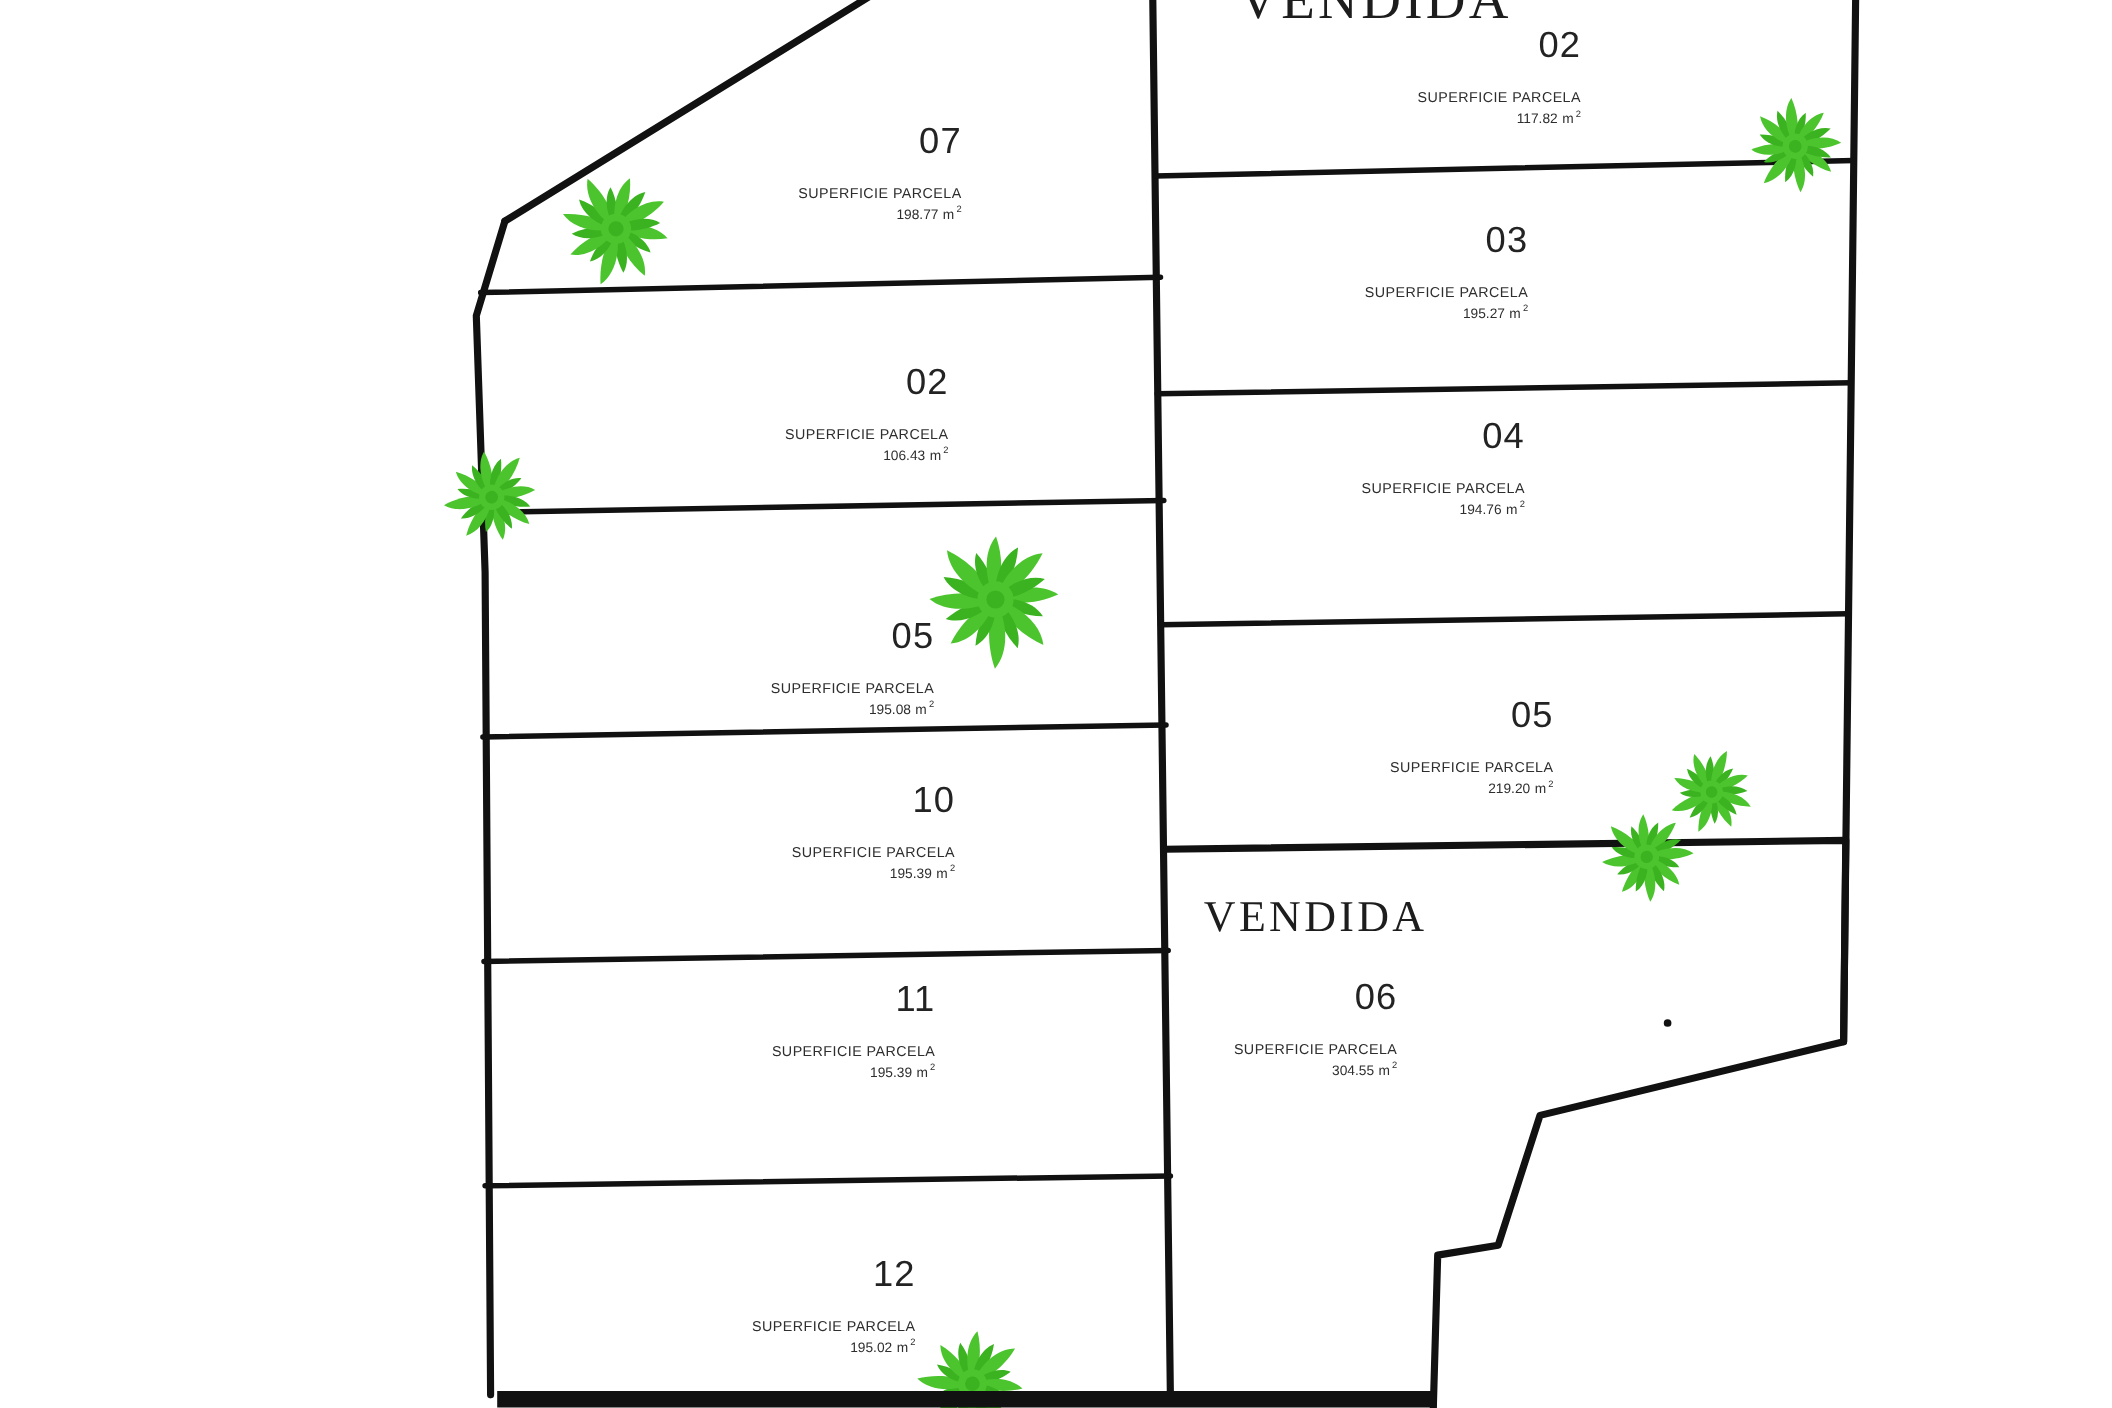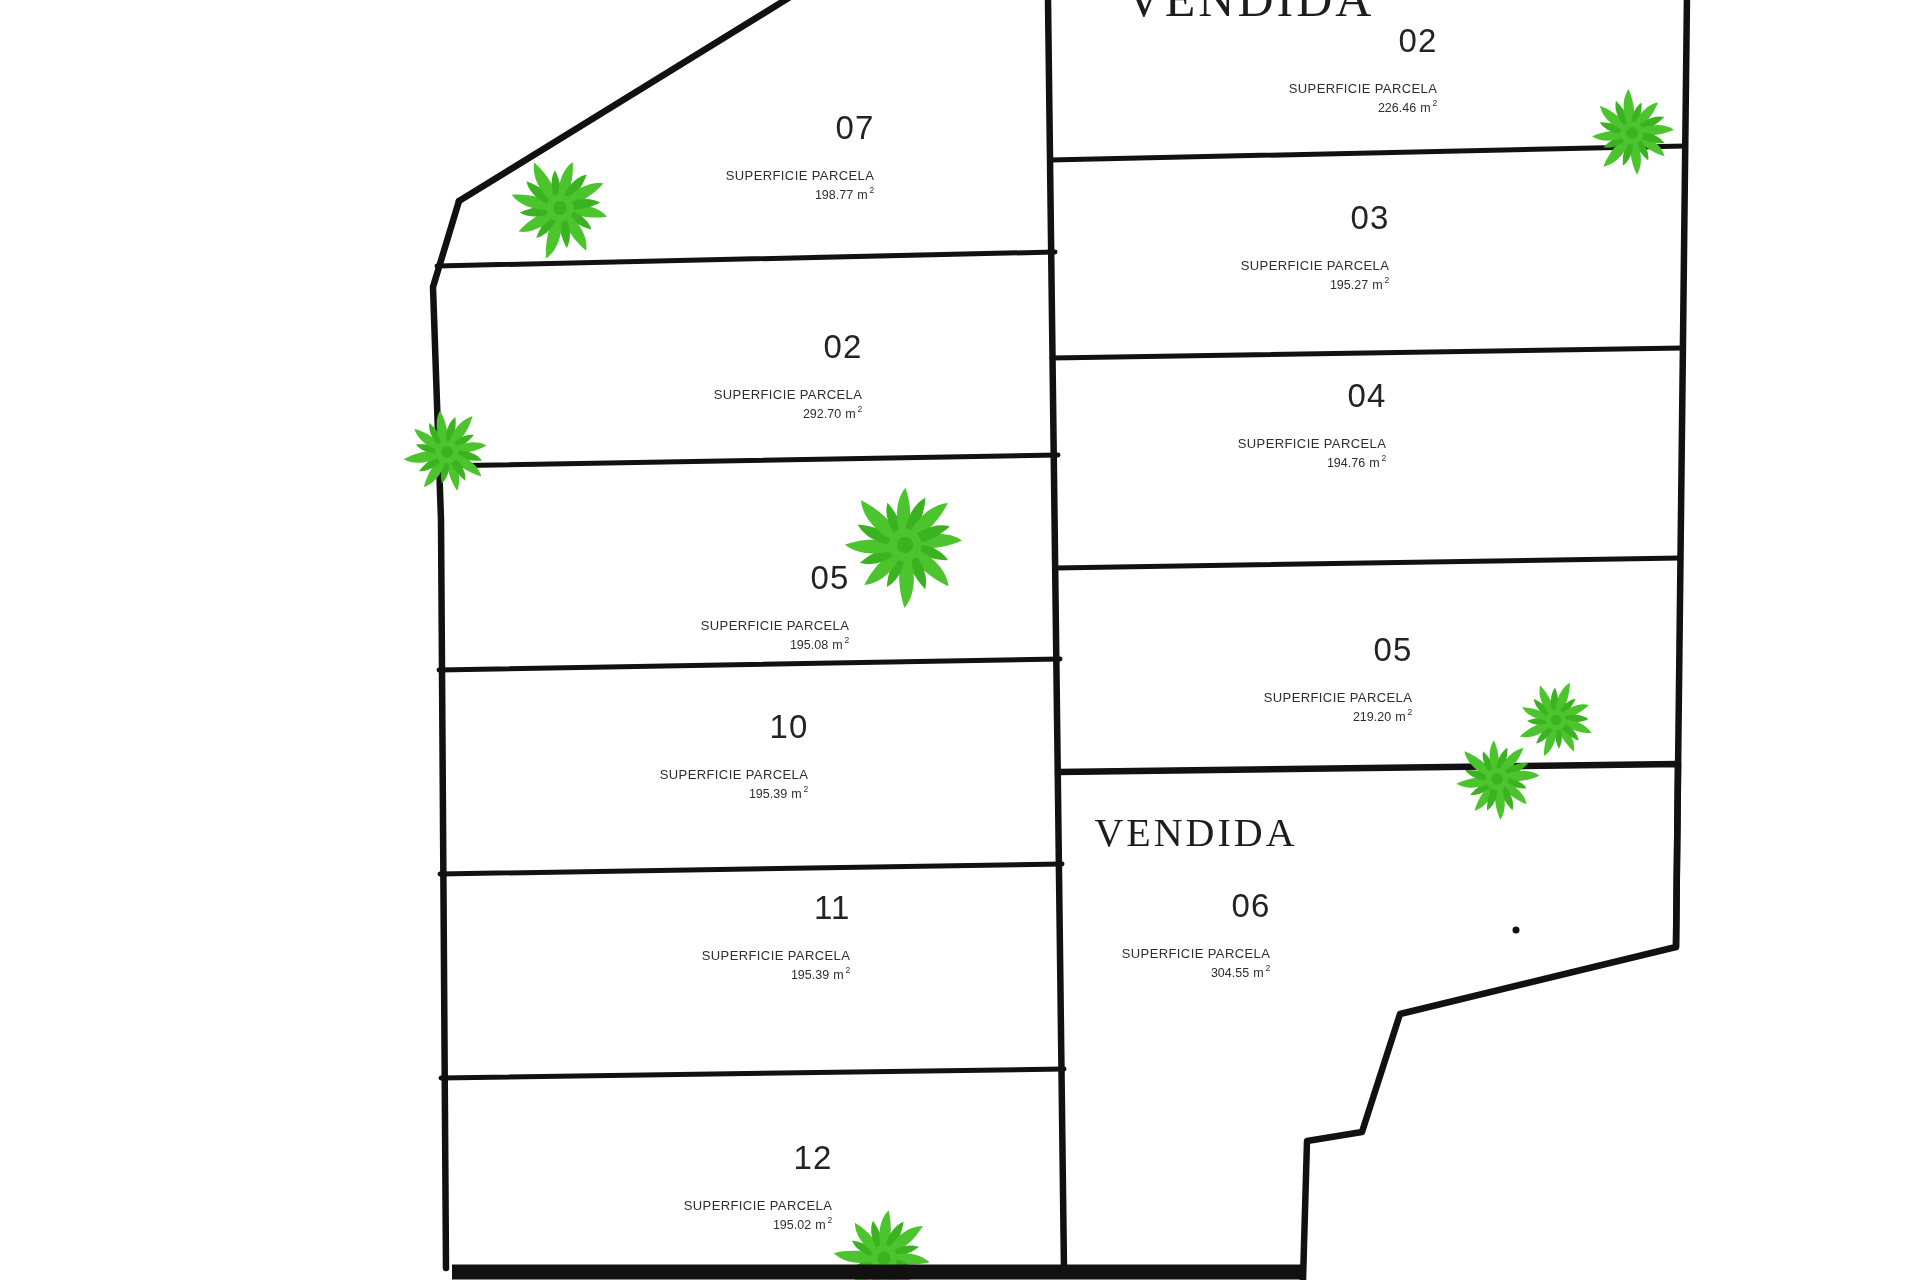--- a/index.html
+++ b/index.html
@@ -122,21 +122,21 @@
 
     <path d="M 452 1272 L 1306 1272" stroke="var(--ink)" stroke-width="15" stroke-linecap="butt"></path>
   </svg>
 
   <div class="vendida" style="left:1250px;top:-30px;font-size:50px">VENDIDA</div>
   <div class="vendida" style="left:1196px;top:809px;font-size:40px">VENDIDA</div>
 
   <div class="plabel" style="left:1363px;top:22px">
     <div class="pnum">02</div>
     <div class="psup">SUPERFICIE PARCELA</div>
-    <div class="pval"><span>226.46</span><span class="u">m</span><sup class="e">2</sup></div>
+    <div class="pval"><span>117.82</span><span class="u">m</span><sup class="e">2</sup></div>
   </div>
 
   <div class="plabel" style="left:1315px;top:199px">
     <div class="pnum">03</div>
     <div class="psup">SUPERFICIE PARCELA</div>
     <div class="pval"><span>195.27</span><span class="u">m</span><sup class="e">2</sup></div>
   </div>
 
   <div class="plabel" style="left:1312px;top:377px">
     <div class="pnum">04</div>
@@ -158,30 +158,30 @@
 
   <div class="plabel" style="left:800px;top:109px">
     <div class="pnum">07</div>
     <div class="psup">SUPERFICIE PARCELA</div>
     <div class="pval"><span>198.77</span><span class="u">m</span><sup class="e">2</sup></div>
   </div>
 
   <div class="plabel" style="left:788px;top:328px">
     <div class="pnum">02</div>
     <div class="psup">SUPERFICIE PARCELA</div>
-    <div class="pval"><span>292.70</span><span class="u">m</span><sup class="e">2</sup></div>
+    <div class="pval"><span>106.43</span><span class="u">m</span><sup class="e">2</sup></div>
   </div>
 
   <div class="plabel" style="left:775px;top:559px">
     <div class="pnum">05</div>
     <div class="psup">SUPERFICIE PARCELA</div>
     <div class="pval"><span>195.08</span><span class="u">m</span><sup class="e">2</sup></div>
   </div>
 
-  <div class="plabel" style="left:734px;top:708px">
+  <div class="plabel" style="left:794px;top:708px">
     <div class="pnum">10</div>
     <div class="psup">SUPERFICIE PARCELA</div>
     <div class="pval"><span>195.39</span><span class="u">m</span><sup class="e">2</sup></div>
   </div>
 
   <div class="plabel" style="left:776px;top:889px">
     <div class="pnum">11</div>
     <div class="psup">SUPERFICIE PARCELA</div>
     <div class="pval"><span>195.39</span><span class="u">m</span><sup class="e">2</sup></div>
   </div>

